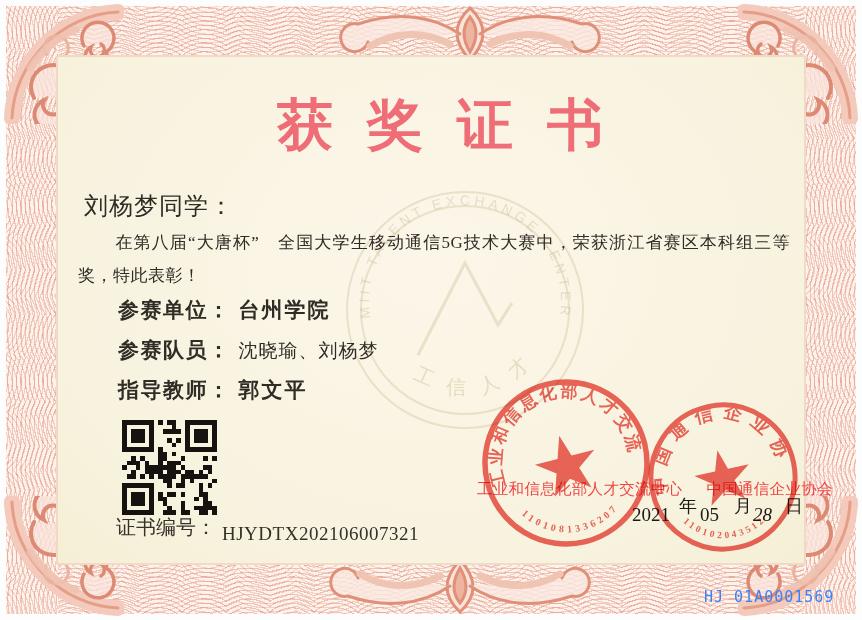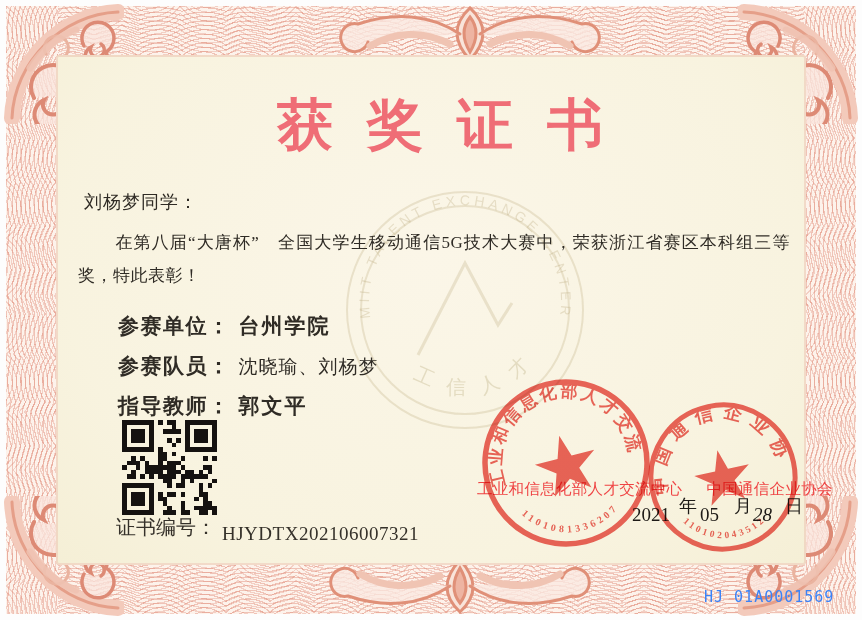--- a/index.html
+++ b/index.html
@@ -27,24 +27,24 @@
     background:radial-gradient(ellipse at 50% 40%, #fbf6e8 0%, #f8f3df 70%, #f5efd6 100%);
     border:2px solid rgba(236,188,172,.45);border-radius:3px;}
 
   
   .watermark{position:absolute;left:340px;top:185px;z-index:4;opacity:.9;pointer-events:none;}
 
   
   .content{position:absolute;inset:0;z-index:5;color:#2f2b25;}
   .title{position:absolute;left:0;right:0;top:88px;text-align:center;
     font-size:56px;font-weight:bold;color:#ef6d76;letter-spacing:34px;padding-left:52px;}
-  .recipient{position:absolute;left:84px;top:190px;font-size:18px;letter-spacing:1px;}
+  .recipient{position:absolute;left:84px;top:190px;font-size:24px;letter-spacing:1px;}
   .body-text{position:absolute;left:78px;top:226px;width:712px;font-size:17px;line-height:33px;
     text-indent:2.2em;letter-spacing:.5px;text-align:justify;}
-  .field-row{position:absolute;left:118px;font-size:21px;margin-top:16px;}
+  .field-row{position:absolute;left:118px;font-size:21px;}
   .field-row .label{font-weight:bold;letter-spacing:1.5px;}
   .field-row .value{margin-left:8px;font-weight:bold;letter-spacing:2px;}
   .field-row.members .value{font-weight:normal;font-size:19px;letter-spacing:1px;}
   .row-unit{top:296px;} .row-members{top:336px;} .row-teacher{top:376px;}
 
   .qr{position:absolute;left:122px;top:420px;width:95px;height:95px;}
   .qr svg{width:100%;height:100%;shape-rendering:crispEdges;fill:#151210;}
   .certno{position:absolute;left:116px;top:514px;font-size:20px;color:#35312a;}
   .certno .num{font-size:19px;margin-left:6px;position:relative;top:6px;letter-spacing:.5px;}
 

